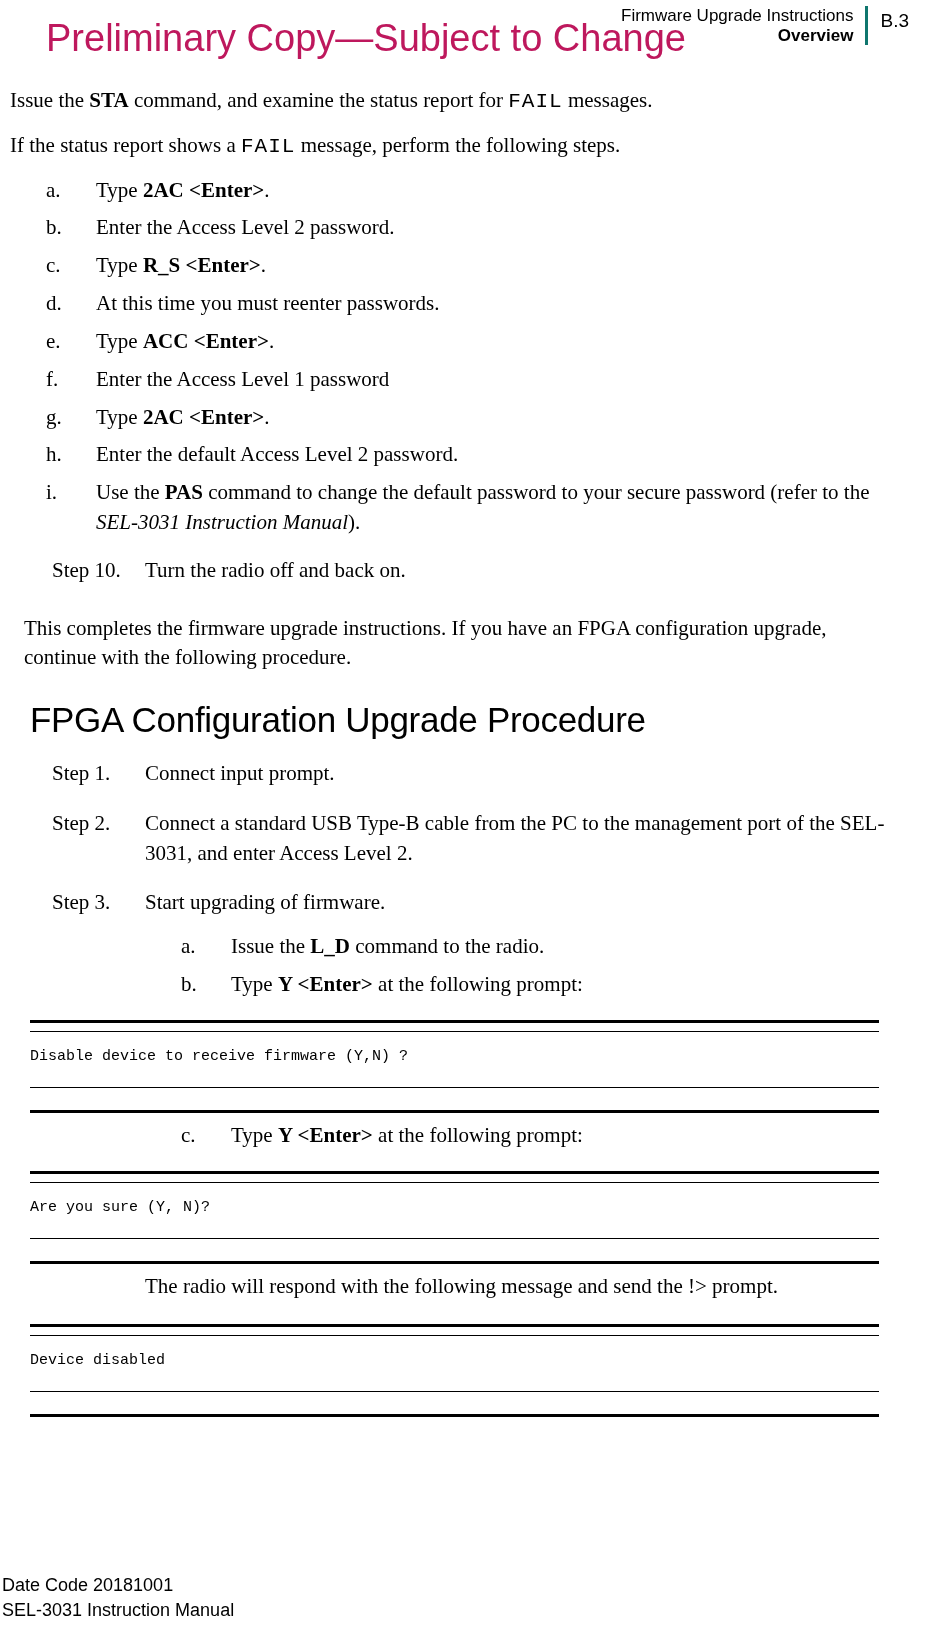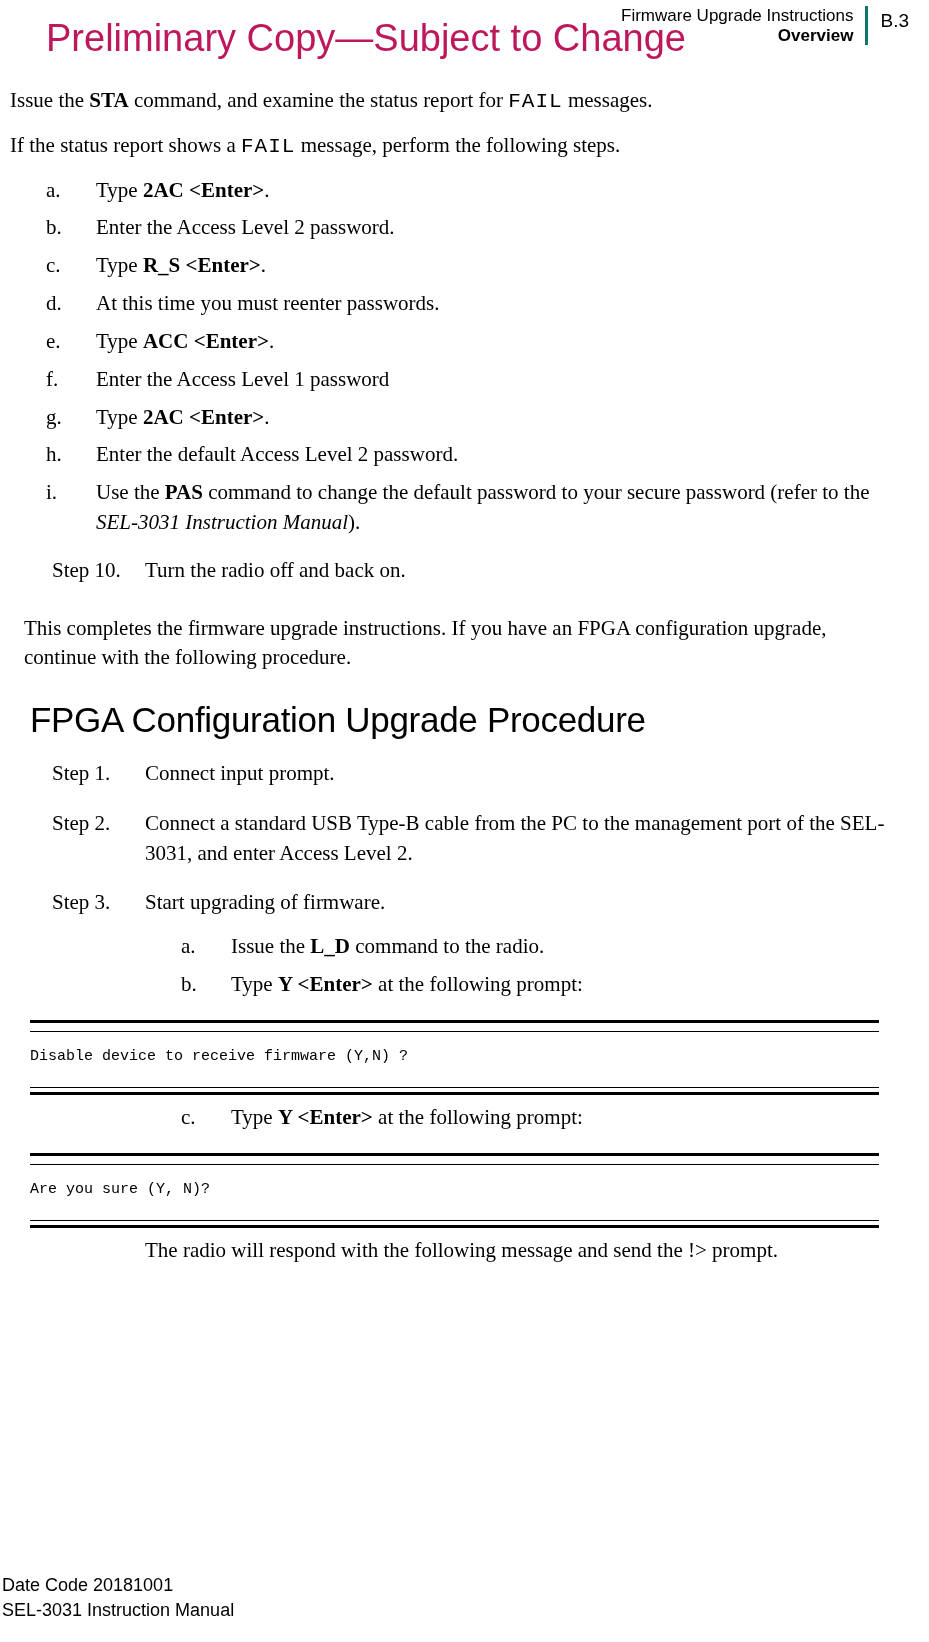--- a/index.html
+++ b/index.html
@@ -74,21 +74,21 @@
   .section-heading {
     font-family: Arial, Helvetica, sans-serif;
     font-stretch: condensed;
     font-size: 35px;
     font-weight: normal;
     letter-spacing: -0.3px;
     margin: 22px 0 14px 30px;
   }
   .term-box {
     margin: 8px 30px 8px 30px;
-    padding: 6px 0 2px 0;
+    padding: 6px 0 20px 0;
     border-top: 3px solid #000;
     border-bottom: 3px solid #000;
   }
   .term-inner {
     border-top: 1px solid #000;
     border-bottom: 1px solid #000;
     margin: 2px 0;
     padding: 14px 0 20px 0;
     font-family: "Courier New", Courier, monospace;
     font-size: 15px;
@@ -235,19 +235,22 @@
     <div class="term-inner">Are you sure (Y, N)?</div>
   </div>
 
   <div class="step-row">
     <div class="step-label"></div>
     <div class="step-body">
       <p class="step-para">The radio will respond with the following message and send the !&gt; prompt.</p>
     </div>
   </div>
 
+  <div class="term-box">
+    <div class="term-inner">Device disabled</div>
+  </div>
 
 </div>
 
 <div class="footer">
   <div>Date Code 20181001</div>
   <div>SEL-3031 Instruction Manual</div>
 </div>
 
 </body></html>

